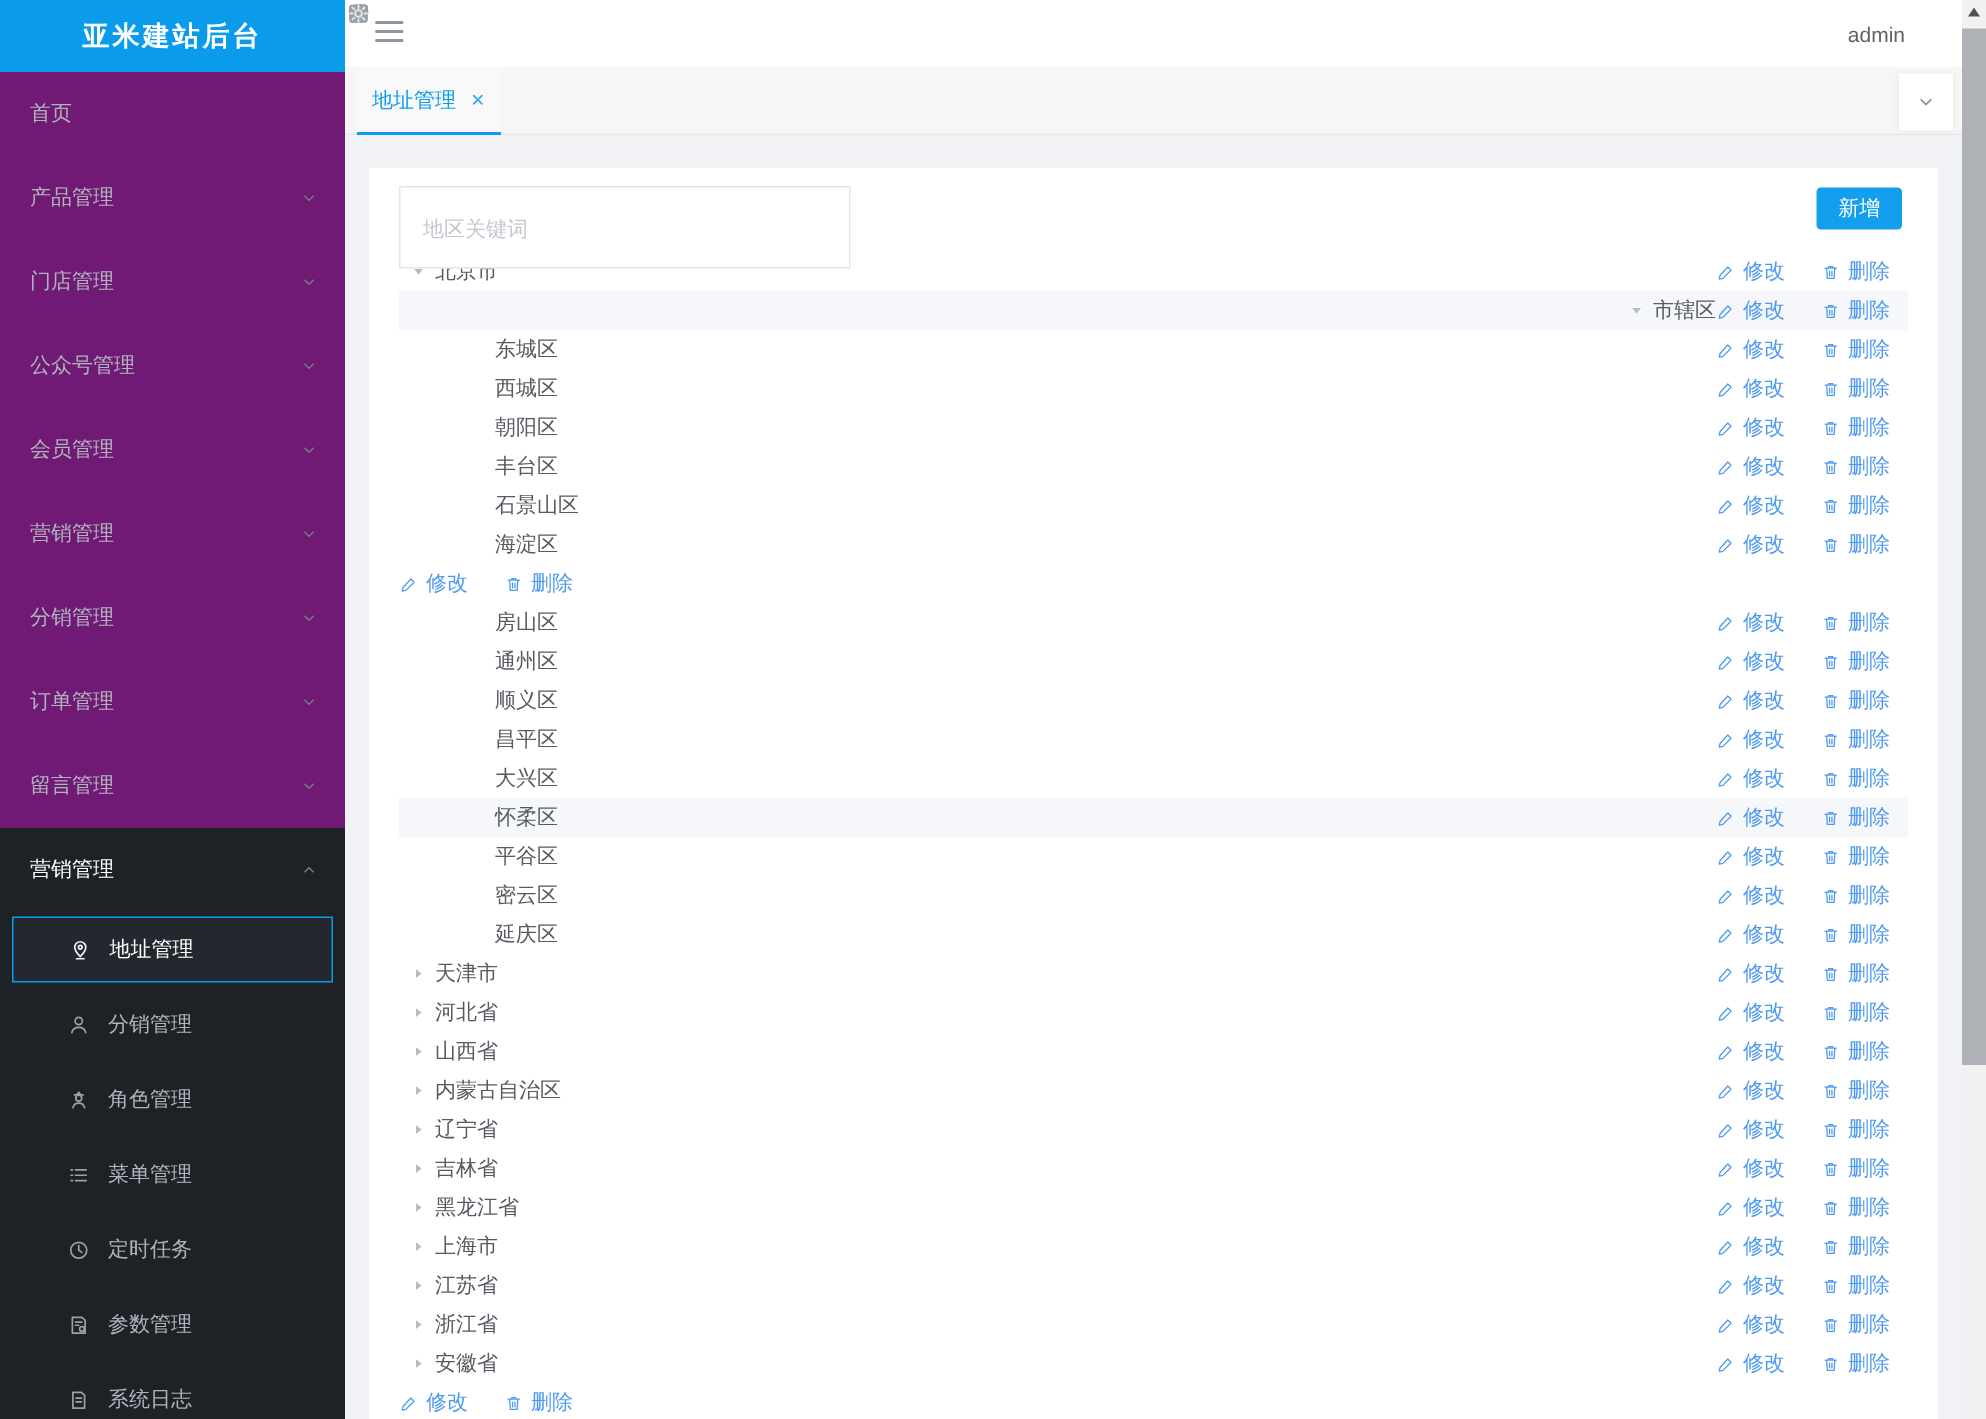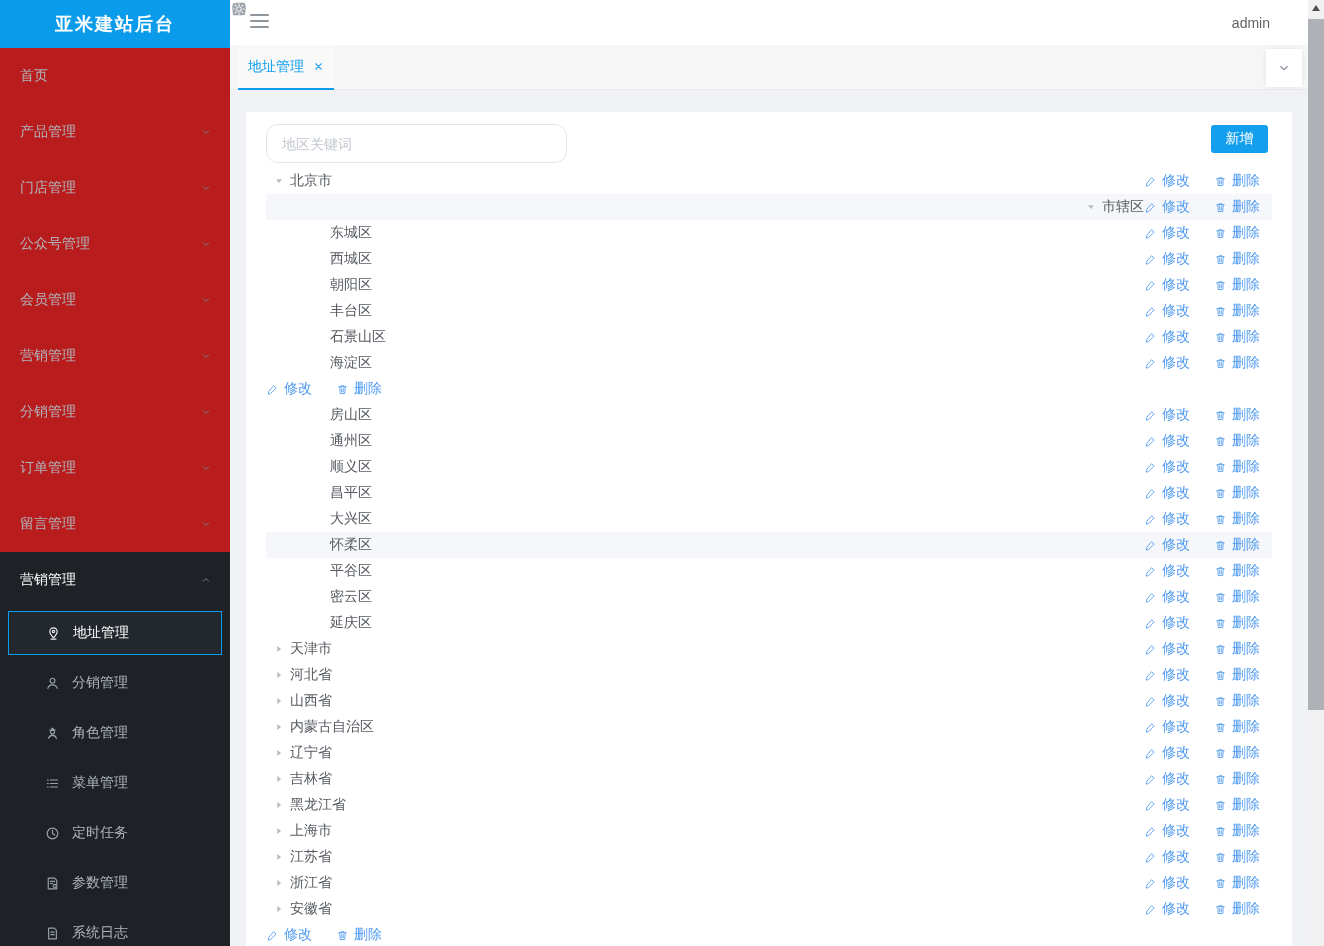--- a/index.html
+++ b/index.html
@@ -5,21 +5,21 @@
   * { margin:0; padding:0; box-sizing:border-box; }
   html,body { width:1324px; height:946px; overflow:hidden; }
   body {
     font-family:"Liberation Sans","DejaVu Sans",sans-serif;
     background:#f0f2f5; position:relative; font-size:14px;
   }
   .ic { display:inline-flex; align-items:center; justify-content:center; }
   .ic svg { width:100%; height:100%; display:block; }
 
   
-  .sidebar { position:absolute; left:0; top:0; width:230px; height:848px; background:#b91c1c; z-index:5; }
+  .sidebar { position:absolute; left:0; top:0; width:230px; height:848px; background:#701a75; z-index:5; }
   .logo { height:48px; background:#0a9ceb; color:#fff; font-size:18px; font-weight:bold;
           display:flex; align-items:center; justify-content:center; letter-spacing:2px; }
   .nav-item { height:56px; display:flex; align-items:center; padding:0 18px 0 20px;
               color:#afb5bc; cursor:pointer; }
   .nav-item .ic.main { width:18px; height:18px; margin-right:11px; color:#9aa1a9; }
   .nav-label { flex:1; }
   .ic.chev { width:12px; height:12px; color:#767d86; }
   .group { background:#1e2227; padding-bottom:4px; }
   .group-header { height:56px; display:flex; align-items:center; padding:0 18px 0 20px; color:#ffffff; cursor:pointer; }
   .group-header .ic.main { width:18px; height:18px; margin-right:11px; color:#e8eaec; }
@@ -44,21 +44,21 @@
   .tab .ic.close { width:11px; height:11px; color:#2ea7ef; cursor:pointer; }
   .tab-more { position:absolute; right:6px; top:4px; width:36px; height:38px; background:#fff;
               box-shadow:0 0 5px rgba(0,0,0,.08); display:flex; align-items:center; justify-content:center;
               cursor:pointer; }
   .tab-more .ic { width:14px; height:14px; color:#8a9199; }
 
   .content { position:absolute; top:90px; left:0; right:0; bottom:0; padding:22px 16px 0; overflow:hidden; }
   .card { background:#fff; border-radius:2px; height:920px; padding:12px 20px; }
 
   .toolbar { position:relative; height:42px; }
-  .search-input { width:301px; height:39px; border:1px solid #e2e6ea; border-radius:12px;
+  .search-input { width:301px; height:55px; border:1px solid #e2e6ea; border-radius:0;
                   padding:0 15px; font-size:14px; color:#333; outline:none;
                   font-family:"Liberation Sans","DejaVu Sans",sans-serif; }
   .search-input::placeholder { color:#c3c8cf; }
   .add-btn { position:absolute; right:4px; top:1px; width:57px; height:28px; background:#149fee;
              color:#fff; border:none; border-radius:3px; font-size:14px; cursor:pointer;
              font-family:"Liberation Sans","DejaVu Sans",sans-serif; }
 
   .rows { margin-top:2px; }
   .row { height:26px; display:flex; align-items:center; padding-right:12px; }
   .row.hl { background:#f5f7fa; }

